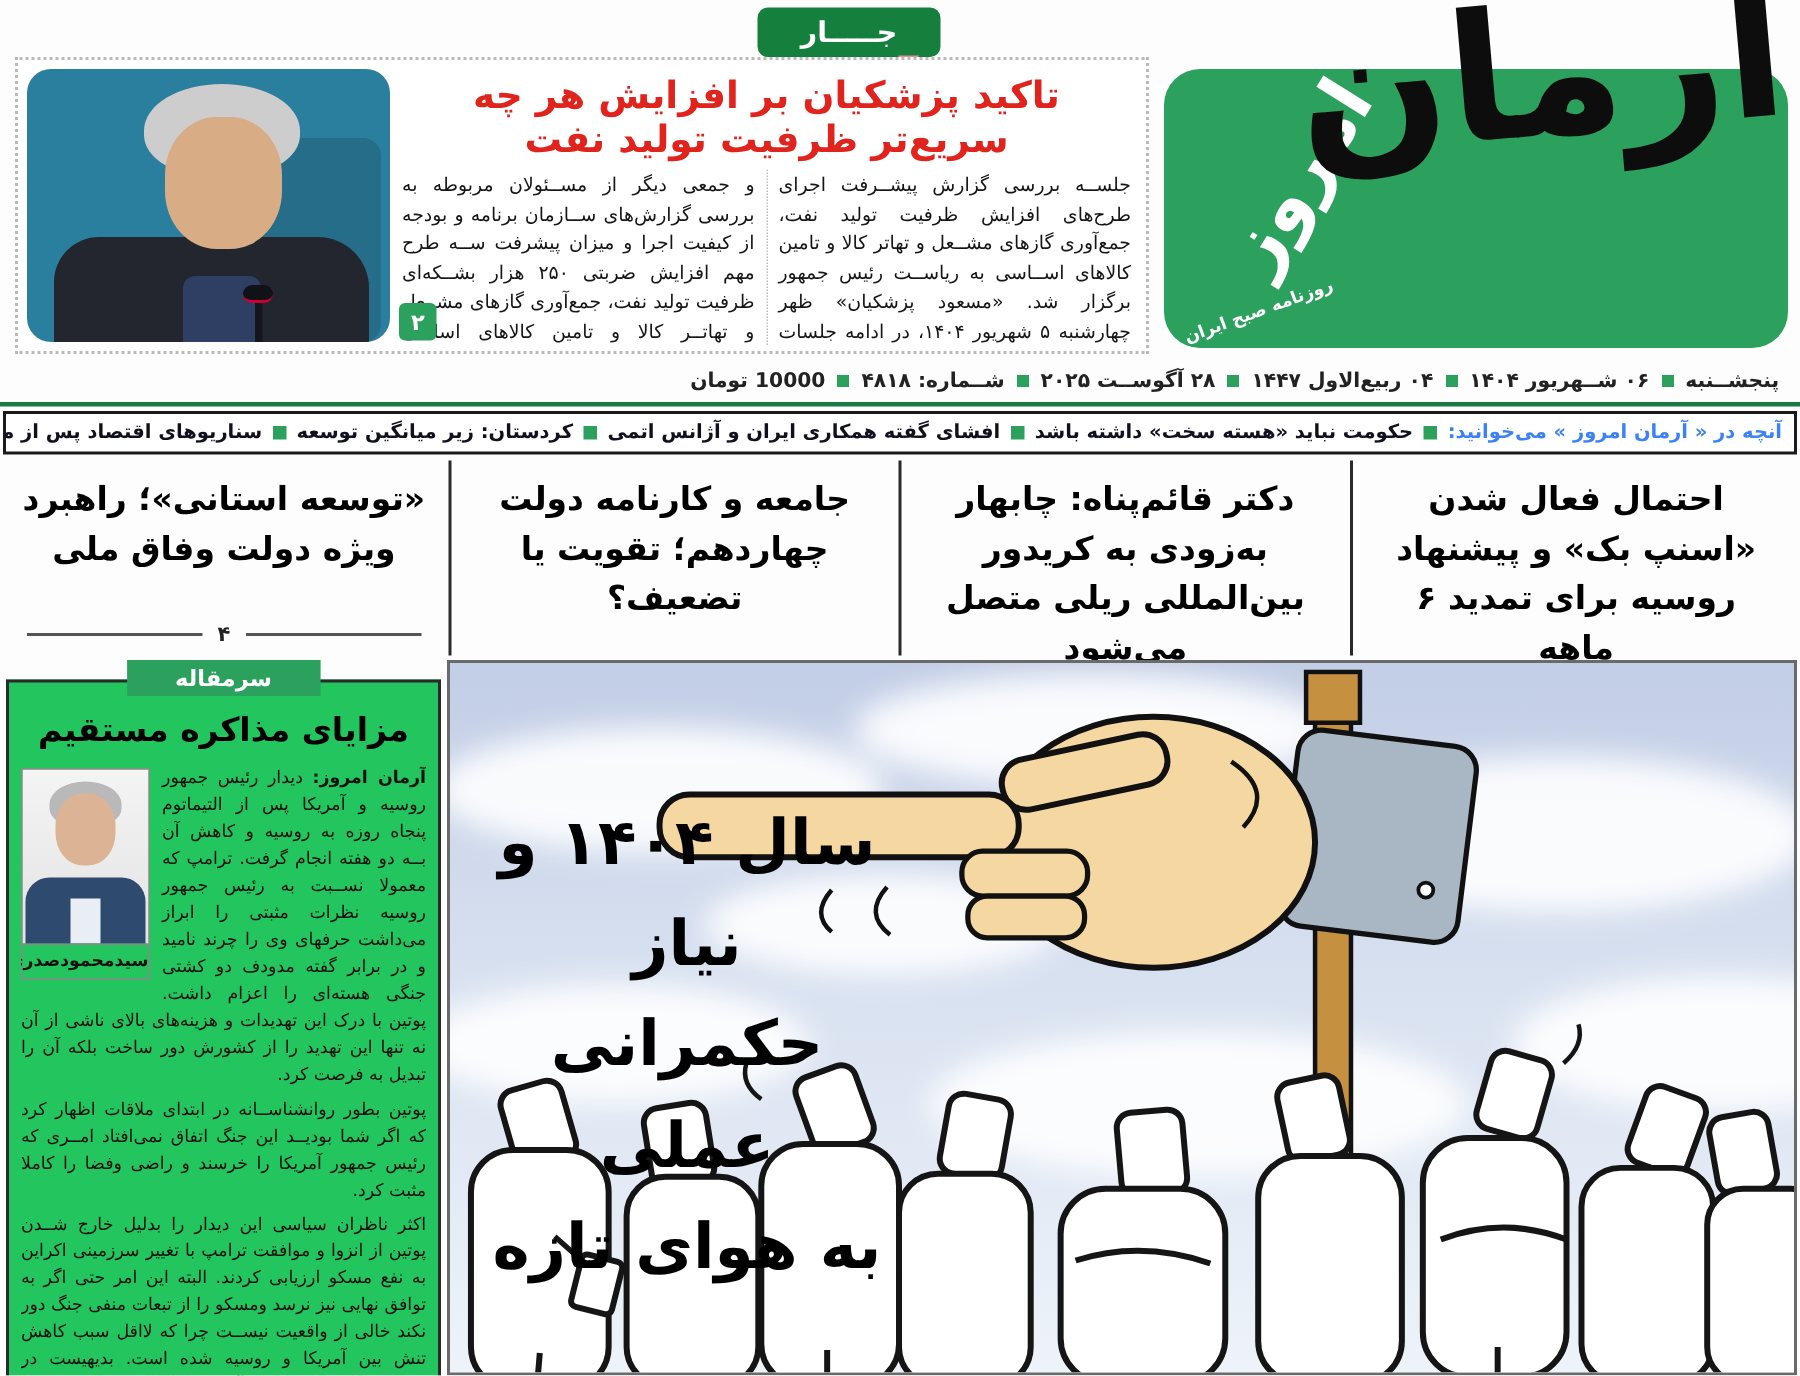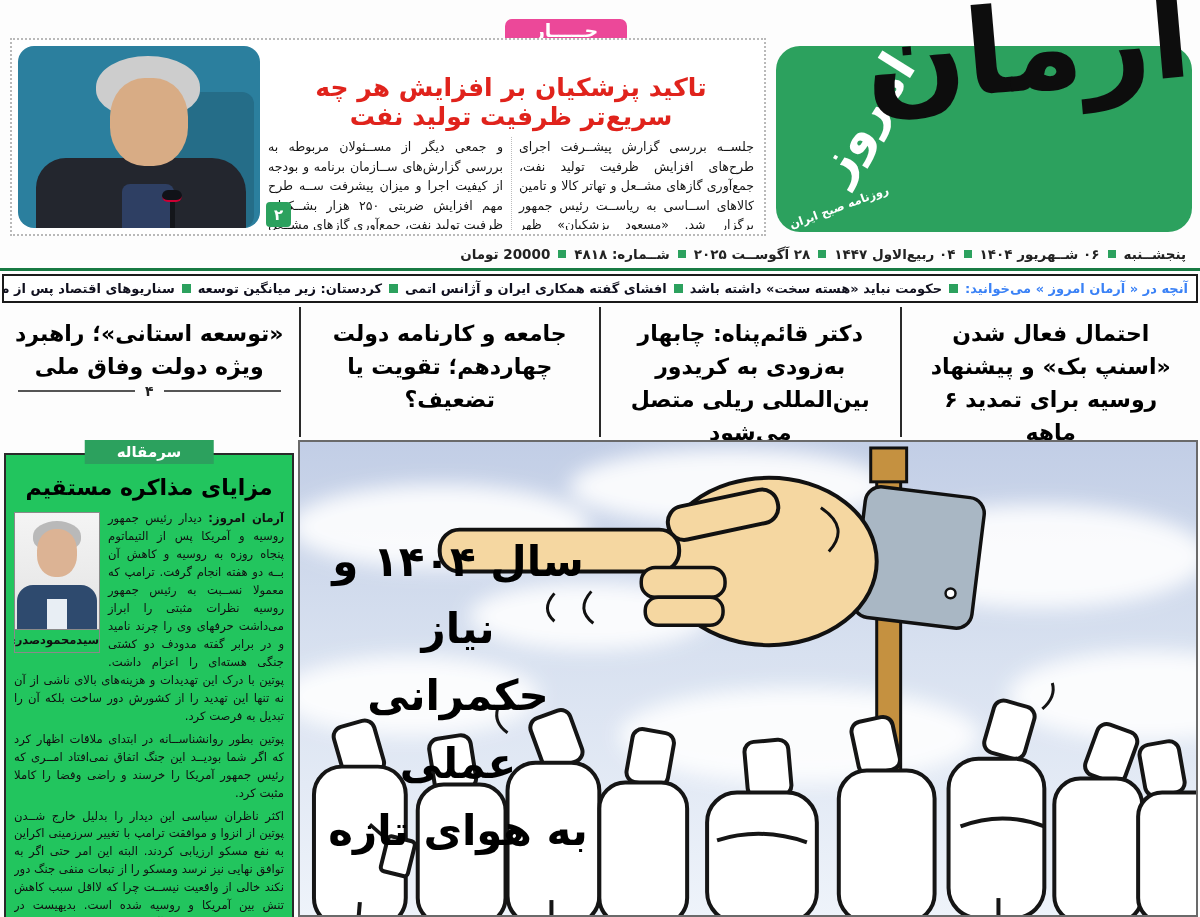--- a/index.html
+++ b/index.html
@@ -1,23 +1,23 @@
 <!DOCTYPE html>
 <html lang="fa" dir="rtl"><head>
 <meta charset="utf-8">
 <style>
   * { box-sizing: border-box; margin: 0; padding: 0; }
   html,body { background:#ffffff; }
   body { font-family:"DejaVu Sans", sans-serif; }
   .page { position:relative; width:1200px; height:917px; background:#fdfdfd; overflow:hidden; margin:0 auto; }
 
   
-  .jar { position:absolute; left:505px; top:19px; width:122px; height:33px; background:#ec4899;
+  .jar { position:absolute; left:505px; top:5px; width:122px; height:33px; background:#15803d;
          border-radius:7px; color:#fff; font-weight:bold; font-size:19px;
-         display:flex; justify-content:center; letter-spacing:1px; }
+         display:flex; align-items:center; justify-content:center; letter-spacing:1px; }
   .jar::after { content:""; position:absolute; bottom:-11px; right:14px;
          border-style:solid; border-width:12px 14px 0 0; border-color:#ee8995 transparent transparent transparent; }
 
   .logo { position:absolute; left:766px; top:2px; width:430px; height:236px; }
   .logo-box { position:absolute; left:10px; top:44px; right:4px; bottom:6px; background:#2ca15e; border-radius:24px; }
   .logo-title { position:absolute; right:6px; top:-14px; font-size:118px; line-height:1.05; font-weight:bold;
          color:#0d0d0d; transform:rotate(-5deg); direction:rtl; white-space:nowrap; }
   .logo-sub { position:absolute; left:30px; top:86px; color:#fff; font-size:50px; font-weight:bold;
          transform:rotate(-58deg); white-space:nowrap; }
   .logo-tag { position:absolute; left:8px; bottom:24px; width:130px; color:#fff; font-size:11.5px; font-weight:bold;
@@ -27,21 +27,21 @@
   .top-story { position:absolute; left:10px; top:38px; width:756px; height:198px; border:2px dotted #b9b9b9; background:#fff; }
   .ts-photo { position:absolute; left:6px; top:6px; width:242px; height:182px; border-radius:16px;
               background:#2b7f9e; overflow:hidden; }
   .chair { position:absolute; left:150px; top:46px; width:86px; height:136px; background:#256d88; border-radius:12px; }
   .p-hair { position:absolute; left:78px; top:10px; width:104px; height:62px; background:#cdcdcd; border-radius:50% 50% 45% 45%; }
   .p-face { position:absolute; left:92px; top:32px; width:78px; height:88px; background:#d8ac85; border-radius:44%; }
   .p-body { position:absolute; left:18px; bottom:-4px; width:210px; height:74px; background:#23262e; border-radius:30px 34px 0 0; }
   .p-shirt { position:absolute; left:104px; bottom:0; width:52px; height:44px; background:#2e3f63; border-radius:8px 8px 0 0; }
   .p-mic { position:absolute; left:152px; bottom:0; width:5px; height:30px; background:#14161b; }
   .p-michead { position:absolute; left:144px; bottom:26px; width:20px; height:12px; background:#101218; border-radius:6px; border-bottom:2px solid #c03; }
-  .ts-main { position:absolute; left:252px; top:4px; right:6px; bottom:4px; display:flex; flex-direction:column;margin-top:24px; }
+  .ts-main { position:absolute; left:252px; top:4px; right:6px; bottom:4px; display:flex; flex-direction:column; }
   .ts-headline { font-size:25px; font-weight:800; color:#e0231c; text-align:center; padding:5px 2px 6px; direction:rtl; }
   .ts-body { flex:1; direction:rtl; column-count:2; column-gap:16px; column-rule:1px dotted #bbb;
              text-align:justify; font-size:12.6px; line-height:1.55; color:#151515; padding:0 4px; overflow:hidden; }
   .ts-badge { position:absolute; left:254px; bottom:7px; width:25px; height:25px; background:#2ca15e; color:#fff;
               font-weight:bold; font-size:15px; display:flex; align-items:center; justify-content:center; border-radius:4px; }
 
   
   .dateline { position:absolute; top:241px; left:0; right:0; height:26px; direction:rtl;
               display:flex; align-items:center; gap:8px; padding:0 14px; font-size:13.5px; font-weight:bold; color:#222; }
   .sep { width:8px; height:8px; background:#2ca15e; flex:none; }
@@ -49,21 +49,21 @@
 
   
   .teaser { position:absolute; top:274px; left:2px; right:2px; height:29px; border:2px solid #1a1a1a; background:#fff;
             direction:rtl; display:flex; align-items:center; gap:7px; padding:0 8px; font-size:13px; white-space:nowrap; overflow:hidden; }
   .teaser-label { color:#3b82f6; font-weight:bold; }
   .tsq { width:9px; height:9px; background:#2ca15e; flex:none; }
   .t-item { font-weight:bold; color:#10101e; }
 
   
   .headlines { position:absolute; top:307px; left:0; right:0; height:130px; display:flex; direction:rtl; }
-  .hl { flex:1; display:flex; flex-direction:column; justify-content:flex-start; padding:10px 14px 6px; }
+  .hl { flex:1; display:flex; flex-direction:column; justify-content:space-between; padding:10px 14px 6px; }
   .hl:not(:last-child) { border-left:2px solid #2a2a2a;gap:36px; }
   .hl-title { font-size:22px; font-weight:800; text-align:center; line-height:1.5; color:#000; direction:rtl; }
   .hl-page { display:flex; align-items:center; gap:10px; padding:0 4px; }
   .hl-line { flex:1; height:2px; background:#555; }
   .hl-num { font-weight:bold; font-size:14px; color:#222; }
 
   
   .editorial { position:absolute; left:4px; top:440px; width:290px; height:526px; }
   .kicker { position:absolute; top:0; left:50%; transform:translateX(-50%); background:#2ca15e; color:#fff;
             font-size:15px; font-weight:bold; padding:3px 32px; z-index:3; white-space:nowrap; }
@@ -124,21 +124,21 @@
     <span>پنجشــنبه</span>
     <span class="sep"></span>
     <span>۰۶ شــهریور ۱۴۰۴</span>
     <span class="sep"></span>
     <span>۰۴ ربیع‌الاول ۱۴۴۷</span>
     <span class="sep"></span>
     <span>۲۸ آگوســت ۲۰۲۵</span>
     <span class="sep"></span>
     <span>شــماره: ۴۸۱۸</span>
     <span class="sep"></span>
-    <span>20000 تومان</span>
+    <span>10000 تومان</span>
   </div>
   <div class="green-rule"></div>
 
   <div class="teaser">
     <span class="teaser-label">آنچه در « آرمان امروز » می‌خوانید:</span>
     <span class="tsq"></span>
     <span class="t-item">حکومت نباید «هسته سخت» داشته باشد</span>
     <span class="tsq"></span>
     <span class="t-item">افشای گفته همکاری ایران و آژانس اتمی</span>
     <span class="tsq"></span>

